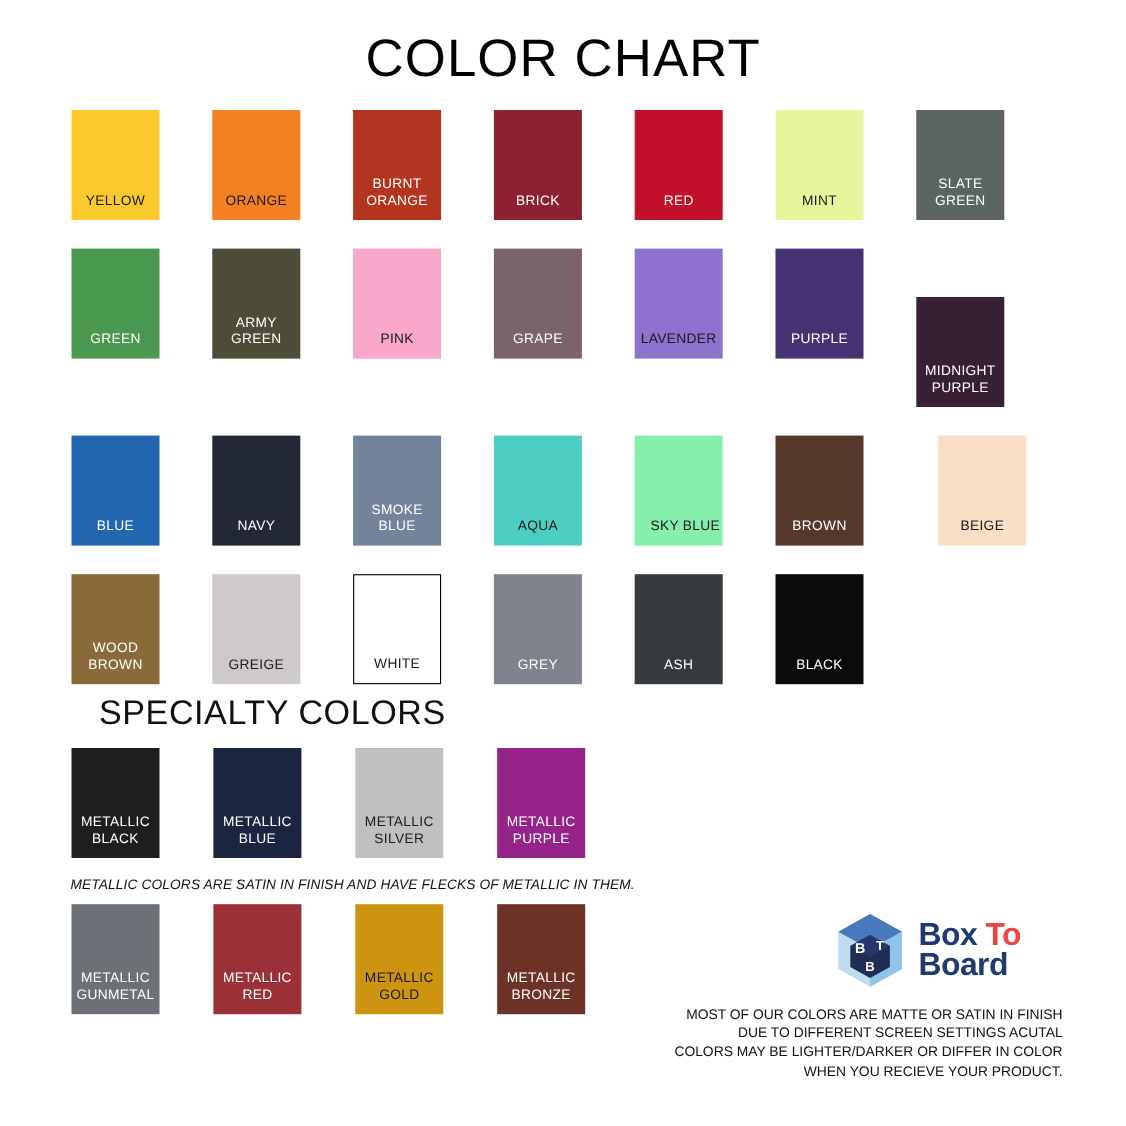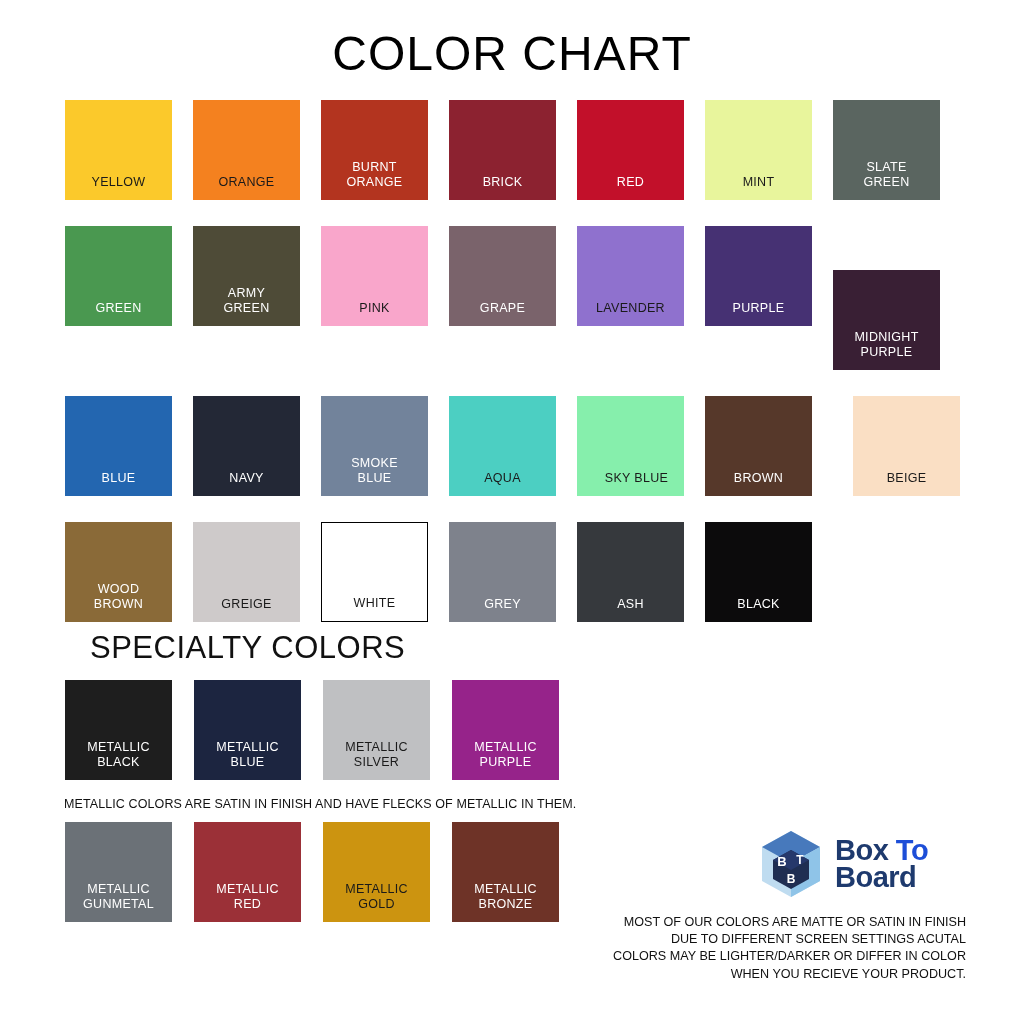--- a/index.html
+++ b/index.html
@@ -39,21 +39,21 @@
     left: 65px;
     width: 890px;
     display: grid;
     grid-template-columns: repeat(7, 100px);
     column-gap: 28px;
     row-gap: 26px;
   }
 
   .swatch {
     position: relative;
-    width: 107px;
+    width: 80px;
     height: 100px;
     display: flex;
     align-items: flex-end;
     justify-content: center;
     padding-bottom: 10px;
   }
 
   .swatch.bordered {
     border: 1px solid #000000;
   }
@@ -90,20 +90,21 @@
     column-gap: 29px;
   }
 
   .specialty-note {
     position: absolute;
     top: 797px;
     left: 64px;
     font-size: 12.5px;
     letter-spacing: 0.1px;
     color: #111111;
+    font-style: italic;
   }
 
   .specialty-grid-2 {
     position: absolute;
     top: 822px;
     left: 65px;
     display: grid;
     grid-template-columns: repeat(4, 100px);
     column-gap: 29px;
   }
@@ -125,21 +126,21 @@
   .logo-wordmark {
     display: flex;
     flex-direction: column;
     line-height: 0.92;
     font-weight: bold;
     font-size: 29px;
     letter-spacing: -0.5px;
   }
 
   .logo-line1 { color: #1e3a6e; }
-  .logo-line1 .accent { color: #1d4ed8; }
+  .logo-line1 .accent { color: #ef4444; }
   .logo-line2 { color: #1e3a6e; }
 
   
   .disclaimer {
     position: absolute;
     top: 914px;
     left: 560px;
     width: 406px;
     text-align: right;
     font-size: 12.6px;

